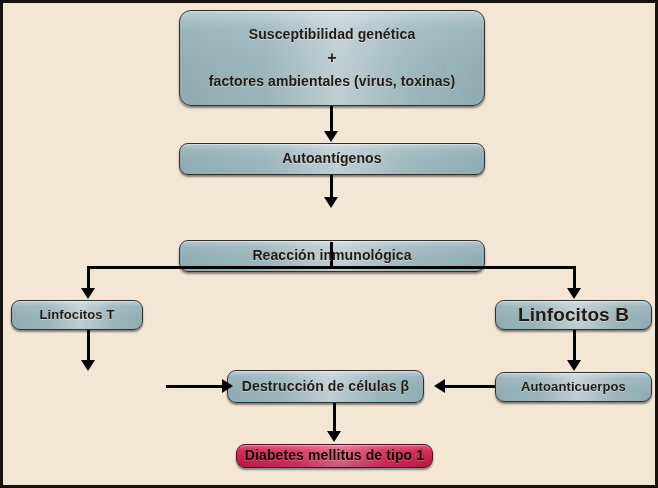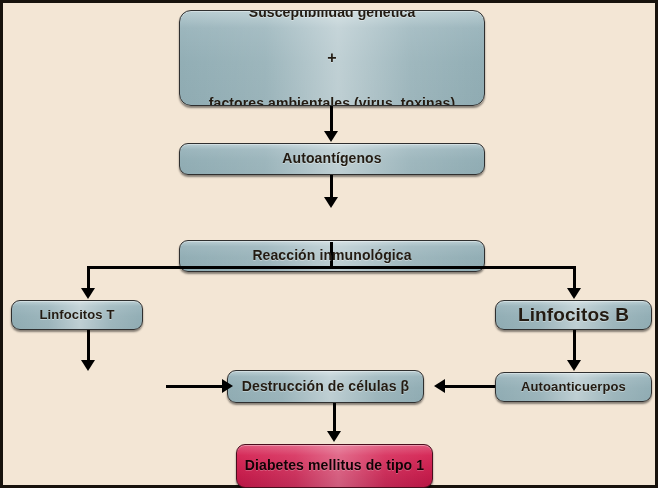--- a/index.html
+++ b/index.html
@@ -28,21 +28,20 @@
     flex-direction:column;
     align-items:center;
     justify-content:center;
     border:1px solid #2f2f2f;
     border-radius:9px;
     background:linear-gradient(180deg,#b9cdd2 0%,#9cb6bd 18%,#92aeb5 55%,#8fabb2 100%);
     box-shadow:0 2px 2px rgba(0,0,0,.45), inset 0 1px 0 rgba(255,255,255,.35);
     color:#231b12;
     text-align:center;
     overflow:hidden;
-    gap:22px;
   }
   
   .node::before{
     content:"";
     position:absolute;
     left:0;right:0;top:0;bottom:0;
     background:linear-gradient(90deg,
         rgba(255,255,255,0) 0%,
         rgba(255,255,255,.10) 28%,
         rgba(255,255,255,.42) 52%,
@@ -93,21 +92,21 @@
   }
   #box-autoantibodies{
     left:492px;top:369px;width:157px;height:30px;
     font-size:13px;
   }
   #box-destruction{
     left:224px;top:367px;width:197px;height:33px;
     font-size:14px;
   }
   #box-diabetes{
-    left:233px;top:441px;width:197px;height:44px;
+    left:233px;top:441px;width:197px;height:24px;
     font-size:14px;
     border:1px solid #4a0d1d;
     background:linear-gradient(180deg,#e0577c 0%,#d62b59 25%,#c51d4c 70%,#b81645 100%);
     color:#1a0308;
   }
   #box-diabetes::before{
     background:linear-gradient(90deg,
         rgba(255,255,255,0) 0%,
         rgba(255,255,255,.10) 30%,
         rgba(255,255,255,.30) 52%,

